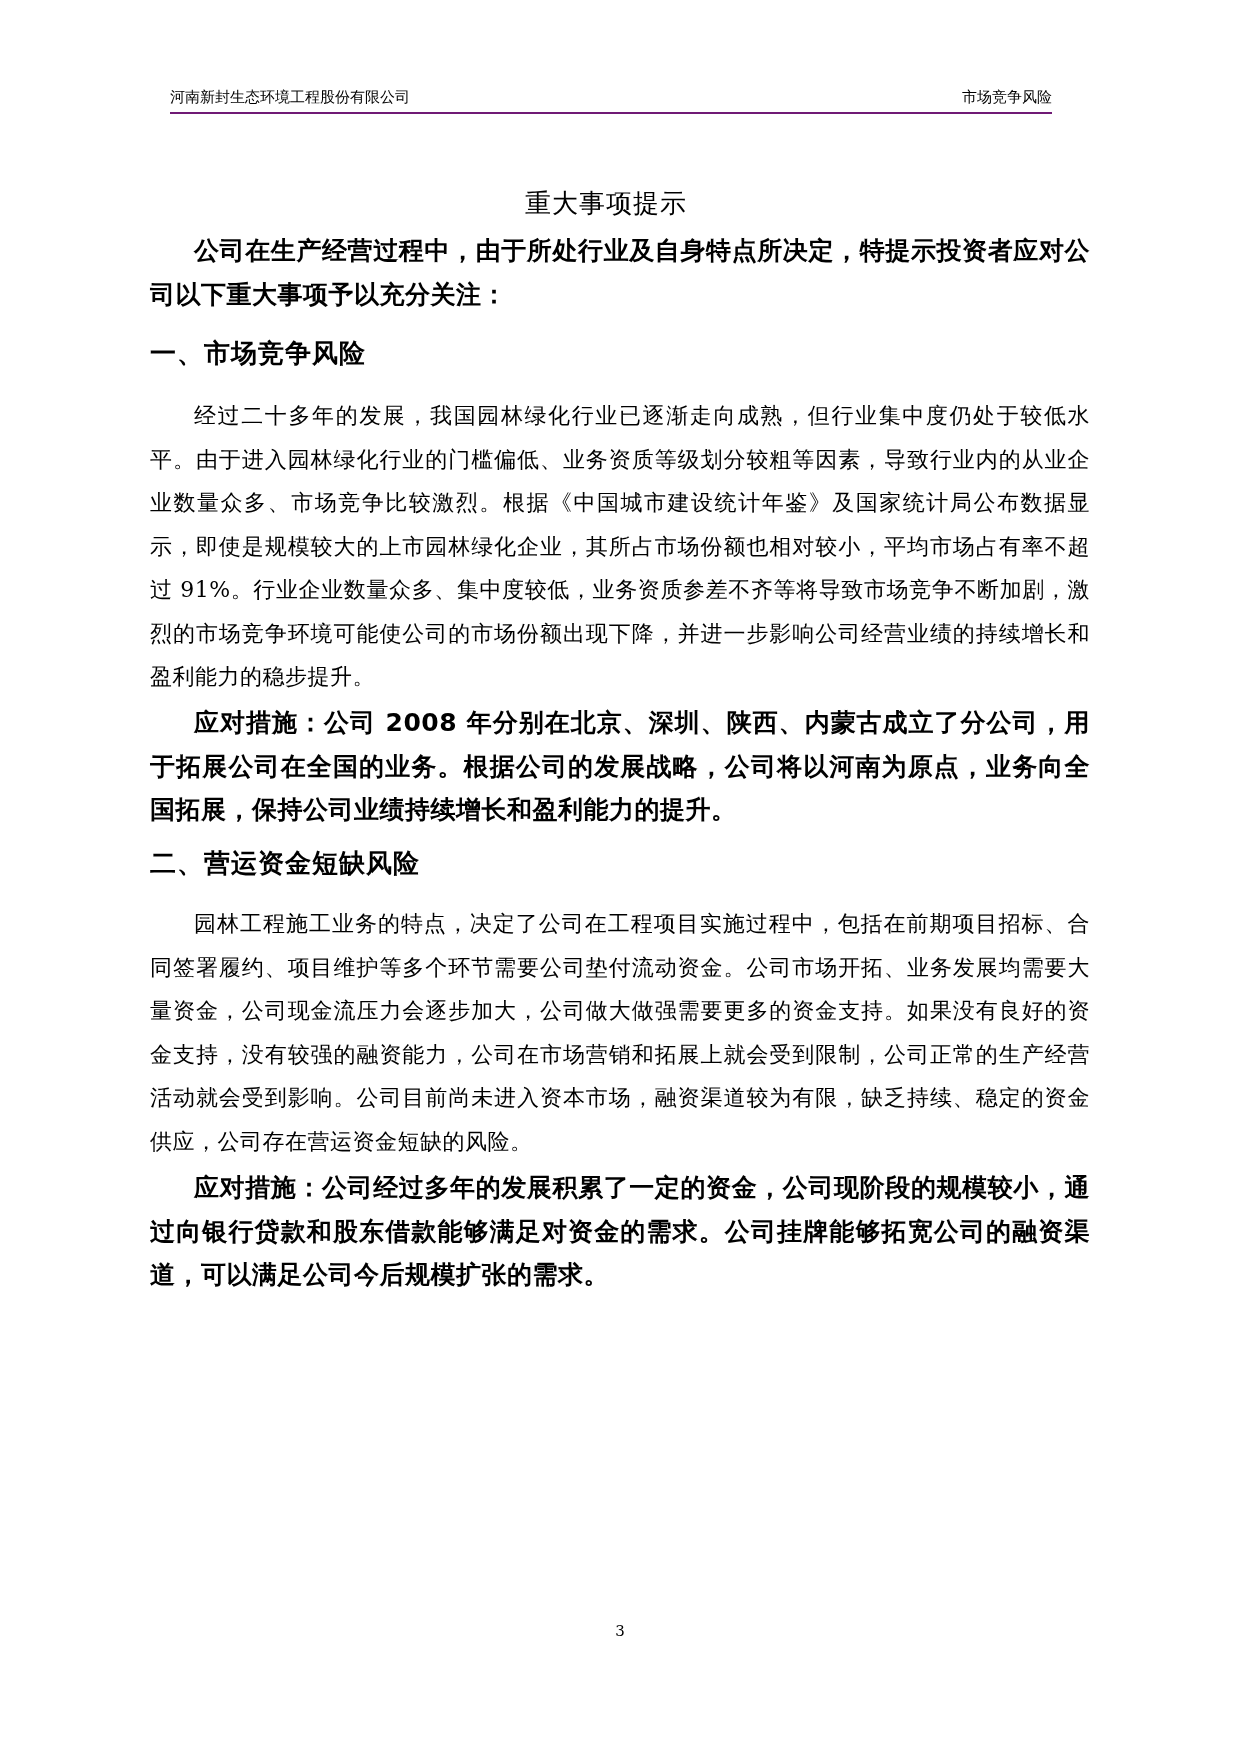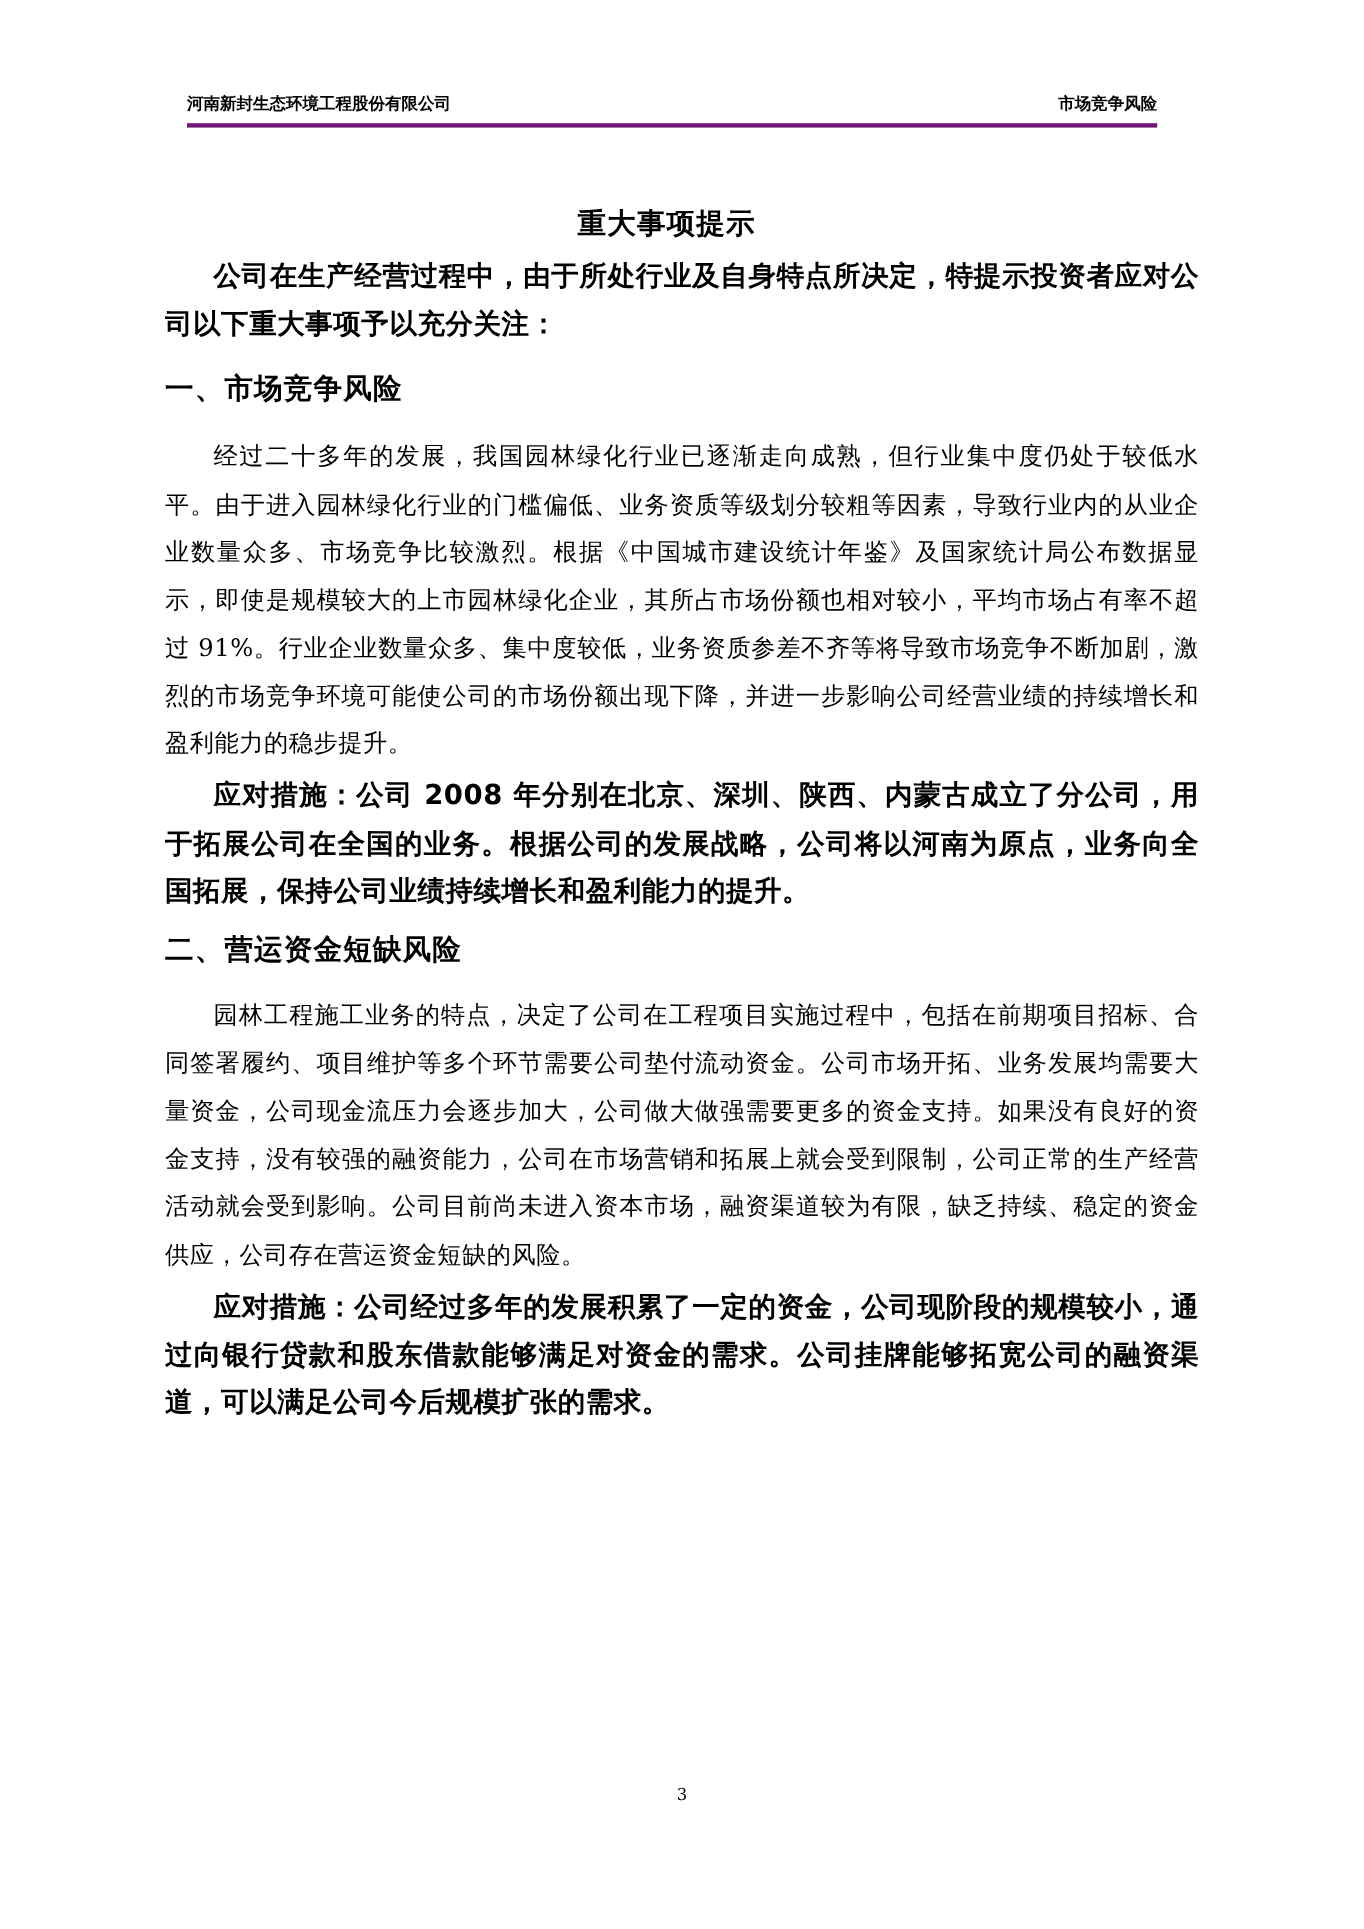--- a/index.html
+++ b/index.html
@@ -1,18 +1,18 @@
 <!DOCTYPE html>
 <html><head>
   <meta charset="utf-8">
   <style>
     html, body { margin: 0; padding: 0; background: #ffffff; }
     body { width: 1240px; height: 1754px; position: relative; overflow: hidden; color: #000; font-family: "DejaVu Serif", "Liberation Serif", serif; }
-    .header { position: absolute; left: 170px; top: 84px; width: 882px; height: 26px; border-bottom: 4px solid #701a75; display: flex; justify-content: space-between; align-items: flex-start; font-size: 15px; line-height: 20px; padding-bottom: 2px; font-weight: bold; }
-    .doc-title { position: absolute; left: 0; width: 1212px; top: 186px; text-align: center; font-family: "DejaVu Sans", "Liberation Sans", sans-serif; font-weight: bold; font-size: 26px; letter-spacing: 1px; }
+    .header { position: absolute; left: 170px; top: 84px; width: 882px; height: 26px; border-bottom: 2px solid #701a75; display: flex; justify-content: space-between; align-items: center; font-size: 15px; line-height: 20px; padding-bottom: 2px; }
+    .doc-title { position: absolute; left: 0; width: 1212px; top: 186px; text-align: center; font-family: "DejaVu Sans", "Liberation Sans", sans-serif; font-weight: normal; font-size: 26px; letter-spacing: 1px; }
     .para { position: absolute; left: 150px; width: 940px; font-size: 22px; line-height: 43.5px; text-align: justify; text-indent: 44px; letter-spacing: 0.5px; }
     .para.bold { font-family: "DejaVu Sans", "Liberation Sans", sans-serif; font-weight: bold; font-size: 25px; }
     .h2 { position: absolute; left: 150px; font-family: "DejaVu Sans", "Liberation Sans", sans-serif; font-weight: bold; font-size: 26px; letter-spacing: 1px; }
     .page-num { position: absolute; left: 0; width: 1240px; top: 1622px; text-align: center; font-size: 15px; }
   </style>
 </head>
 <body>
 
 <div class="header">
   <span>河南新封生态环境工程股份有限公司</span>
@@ -24,17 +24,17 @@
 <div class="para bold" style="top:229px;">公司在生产经营过程中，由于所处行业及自身特点所决定，特提示投资者应对公司以下重大事项予以充分关注：</div>
 
 <div class="h2" style="top:336px;text-align:right;">一、市场竞争风险</div>
 
 <div class="para" style="top:394px;">经过二十多年的发展，我国园林绿化行业已逐渐走向成熟，但行业集中度仍处于较低水平。由于进入园林绿化行业的门槛偏低、业务资质等级划分较粗等因素，导致行业内的从业企业数量众多、市场竞争比较激烈。根据《中国城市建设统计年鉴》及国家统计局公布数据显示，即使是规模较大的上市园林绿化企业，其所占市场份额也相对较小，平均市场占有率不超过 91%。行业企业数量众多、集中度较低，业务资质参差不齐等将导致市场竞争不断加剧，激烈的市场竞争环境可能使公司的市场份额出现下降，并进一步影响公司经营业绩的持续增长和盈利能力的稳步提升。</div>
 
 <div class="para bold" style="top:701px;">应对措施：公司 2008 年分别在北京、深圳、陕西、内蒙古成立了分公司，用于拓展公司在全国的业务。根据公司的发展战略，公司将以河南为原点，业务向全国拓展，保持公司业绩持续增长和盈利能力的提升。</div>
 
 <div class="h2" style="top:846px;text-align:right;">二、营运资金短缺风险</div>
 
-<div class="para" style="top:902px;">园林工程施工业务的特点，决定了公司在工程项目实施过程中，包括在前期项目招标、合同签署履约、项目维护等多个环节需要公司垫付流动资金。公司市场开拓、业务发展均需要大量资金，公司现金流压力会逐步加大，公司做大做强需要更多的资金支持。如果没有良好的资金支持，没有较强的融资能力，公司在市场营销和拓展上就会受到限制，公司正常的生产经营活动就会受到影响。公司目前尚未进入资本市场，融资渠道较为有限，缺乏持续、稳定的资金供应，公司存在营运资金短缺的风险。</div>
+<div class="para" style="top:902px;font-family:Liberation Serif, serif;">园林工程施工业务的特点，决定了公司在工程项目实施过程中，包括在前期项目招标、合同签署履约、项目维护等多个环节需要公司垫付流动资金。公司市场开拓、业务发展均需要大量资金，公司现金流压力会逐步加大，公司做大做强需要更多的资金支持。如果没有良好的资金支持，没有较强的融资能力，公司在市场营销和拓展上就会受到限制，公司正常的生产经营活动就会受到影响。公司目前尚未进入资本市场，融资渠道较为有限，缺乏持续、稳定的资金供应，公司存在营运资金短缺的风险。</div>
 
 <div class="para bold" style="top:1166px;">应对措施：公司经过多年的发展积累了一定的资金，公司现阶段的规模较小，通过向银行贷款和股东借款能够满足对资金的需求。公司挂牌能够拓宽公司的融资渠道，可以满足公司今后规模扩张的需求。</div>
 
 <div class="page-num">3</div>
 
 </body></html>

